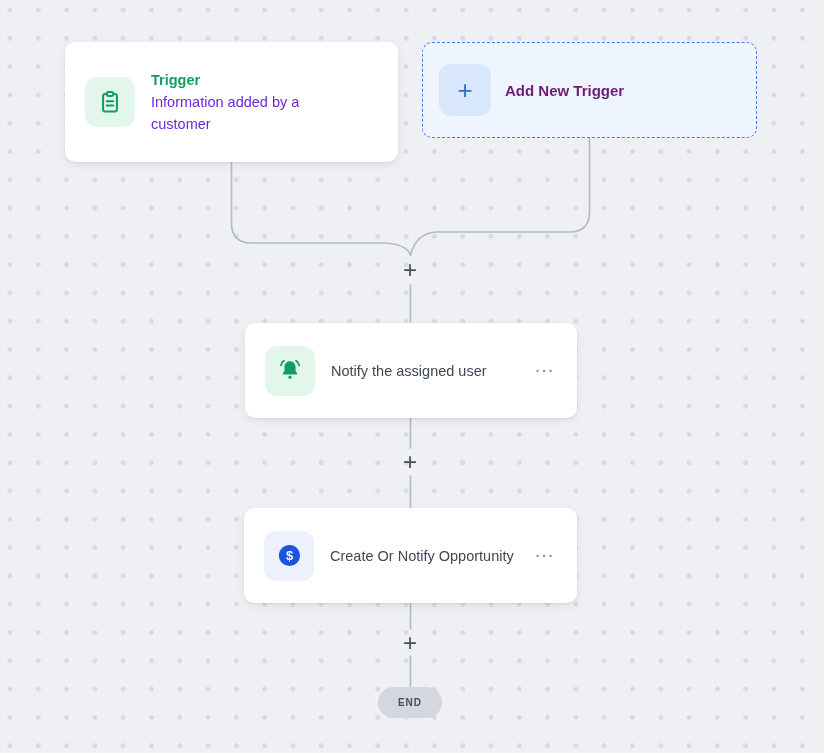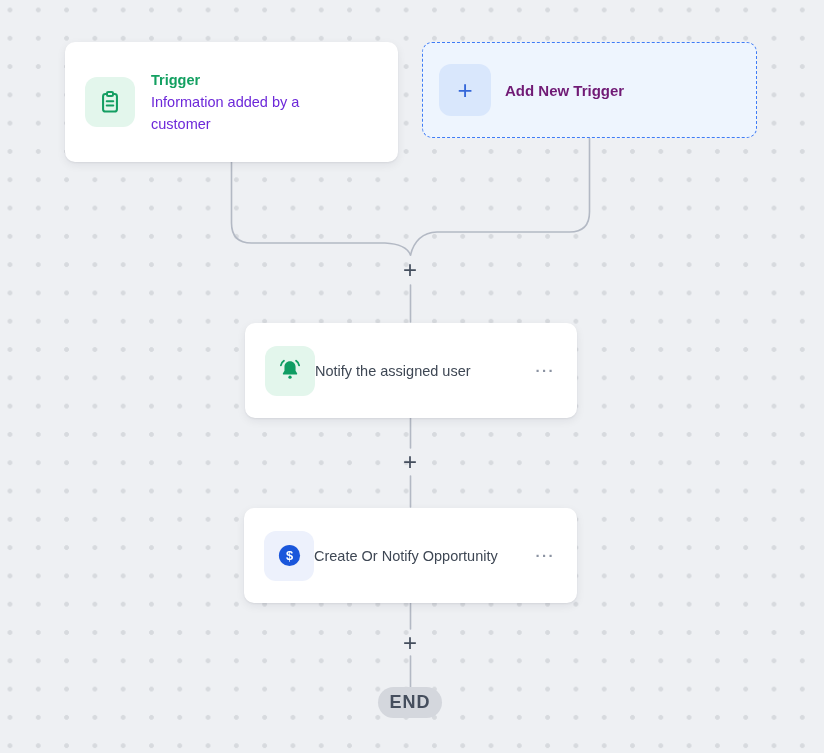--- a/index.html
+++ b/index.html
@@ -90,20 +90,21 @@
     margin-left: 14px;
     color: #701a75;
     font-size: 15px;
     font-weight: 700;
   }
   .action-card { padding: 0 22px 0 20px; }
   .action-card.notify { left: 245px; top: 323px; width: 332px; height: 95px; }
   .action-card.create { left: 244px; top: 508px; width: 333px; height: 95px; }
   .action-title {
     flex: 1;
+    margin-left: 16px;
     margin-right: 8px;
     color: #3e4754;
     font-size: 14.5px;
     line-height: 22px;
   }
   .menu-btn {
     background: none;
     border: none;
     padding: 0;
     color: #8b93a2;
@@ -132,21 +133,21 @@
   .plus-node.n1 { top: 257px; }
   .plus-node.n2 { top: 449px; }
   .plus-node.n3 { top: 630px; }
   .end-badge {
     position: absolute;
     left: 378px; top: 687px;
     width: 64px; height: 31px;
     background: #d4d7dd;
     border-radius: 16px;
     color: #454e5d;
-    font-size: 18px;
+    font-size: 10px;
     font-weight: 700;
     letter-spacing: 1px;
     display: flex;
     align-items: center;
     justify-content: center;
   }
 </style>
 </head>
 <body>
 

